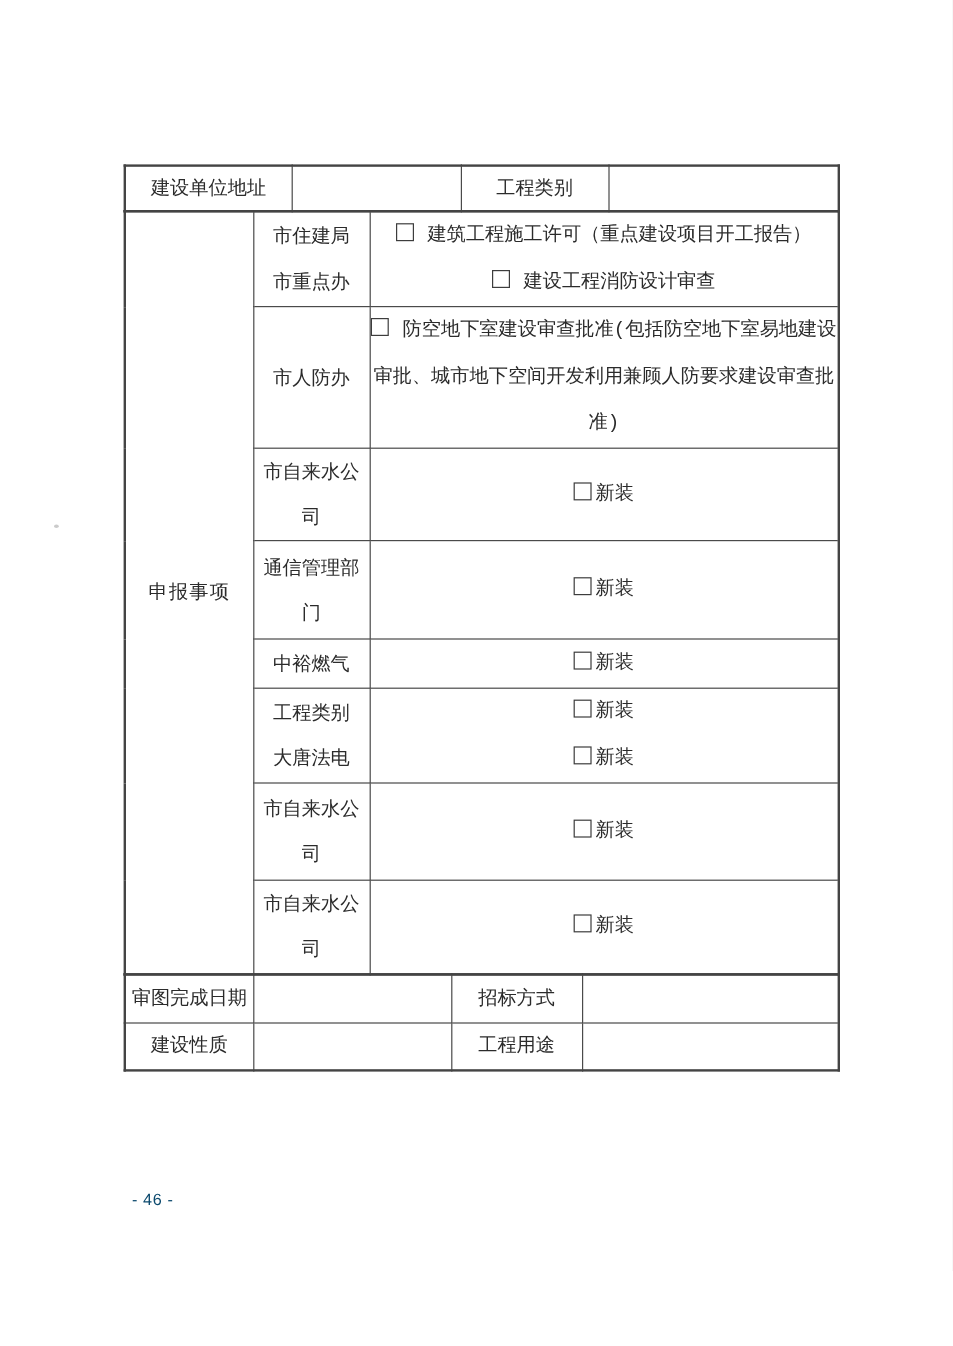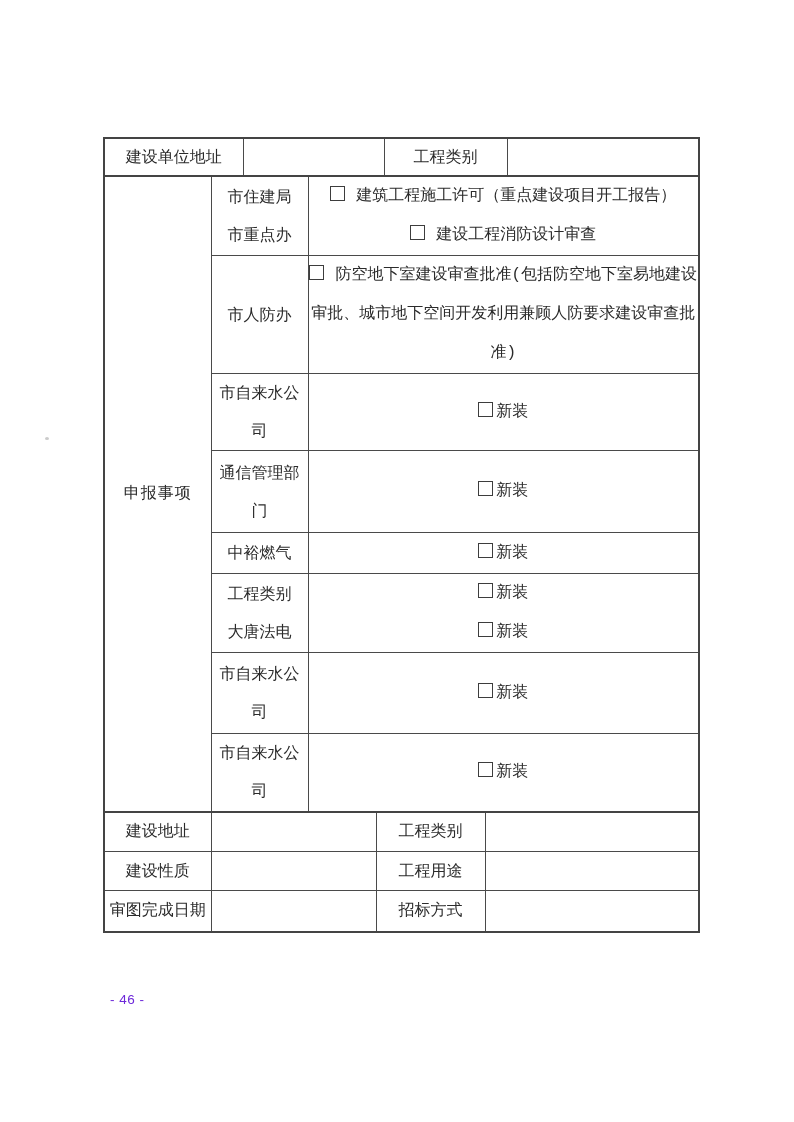--- a/index.html
+++ b/index.html
@@ -77,21 +77,21 @@
   }
   .cb-spaced { margin-right: 11px; }
   .cb-tight  { margin-right: 3px;  }
   .page-number {
     position: absolute;
     left: 110px;
     top: 992px;
     font-family: "Liberation Sans", "DejaVu Sans", sans-serif;
     font-size: 13.5px;
     letter-spacing: 0.5px;
-    color: #6d28d9;
+    color: #0c4a6e;
   }
   .speck {
     position: absolute;
     left: 45px;
     top: 437px;
     width: 4px;
     height: 3px;
     background: #b5b5b5;
     border-radius: 50%;
     opacity: 0.7;
@@ -228,36 +228,30 @@
       </table>
 
     <table class="t t-details">
       <colgroup>
           <col style="width:107px">
           <col style="width:165px">
           <col style="width:109px">
           <col style="width:214px">
         </colgroup>
       <tbody>
-      <tr style="height:40px">
-        <td class="label-cell">建设地址</td>
-        <td class="value-cell"></td>
-        <td class="label-cell">工程类别</td>
+      <tr style="height:41px">
+        <td class="label-cell">审图完成日期</td>
+        <td class="value-cell"></td>
+        <td class="label-cell">招标方式</td>
         <td class="value-cell"></td>
       </tr>
       <tr style="height:39px">
         <td class="label-cell">建设性质</td>
         <td class="value-cell"></td>
         <td class="label-cell">工程用途</td>
-        <td class="value-cell"></td>
-      </tr>
-      <tr style="height:41px">
-        <td class="label-cell">审图完成日期</td>
-        <td class="value-cell"></td>
-        <td class="label-cell">招标方式</td>
         <td class="value-cell"></td>
       </tr>
     </tbody>
       </table>
 
   </div>
 
   <div class="page-number">- 46 -</div>
   <div class="speck"></div>
 </div>

